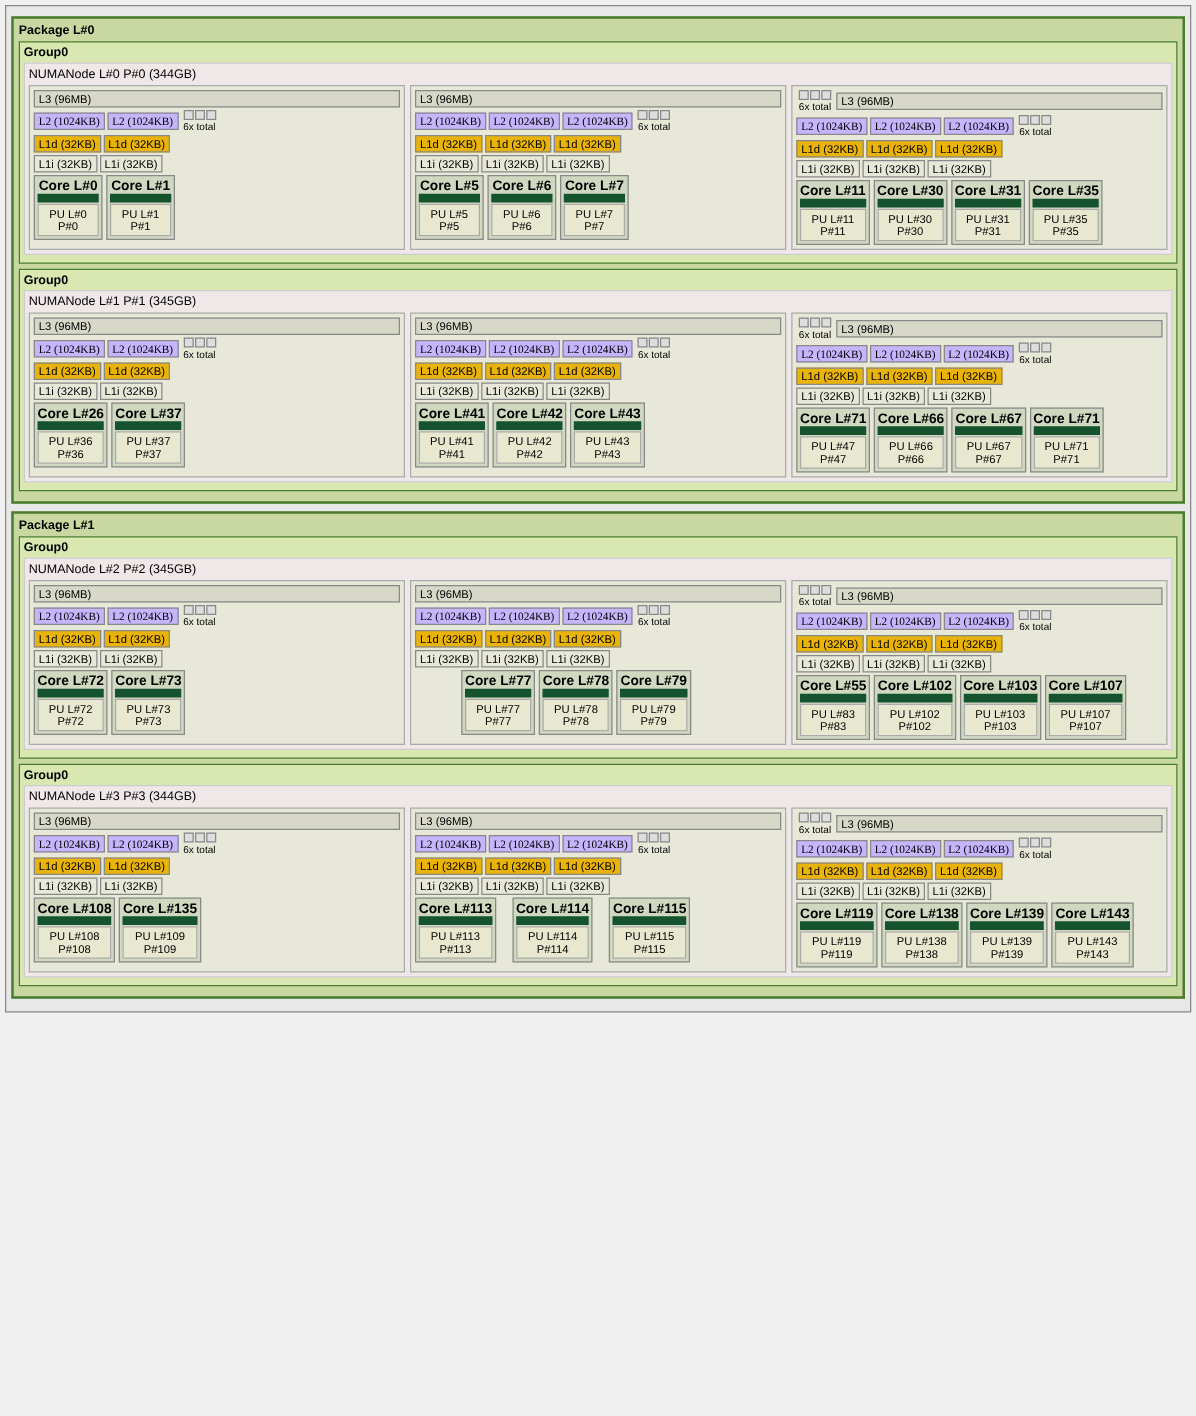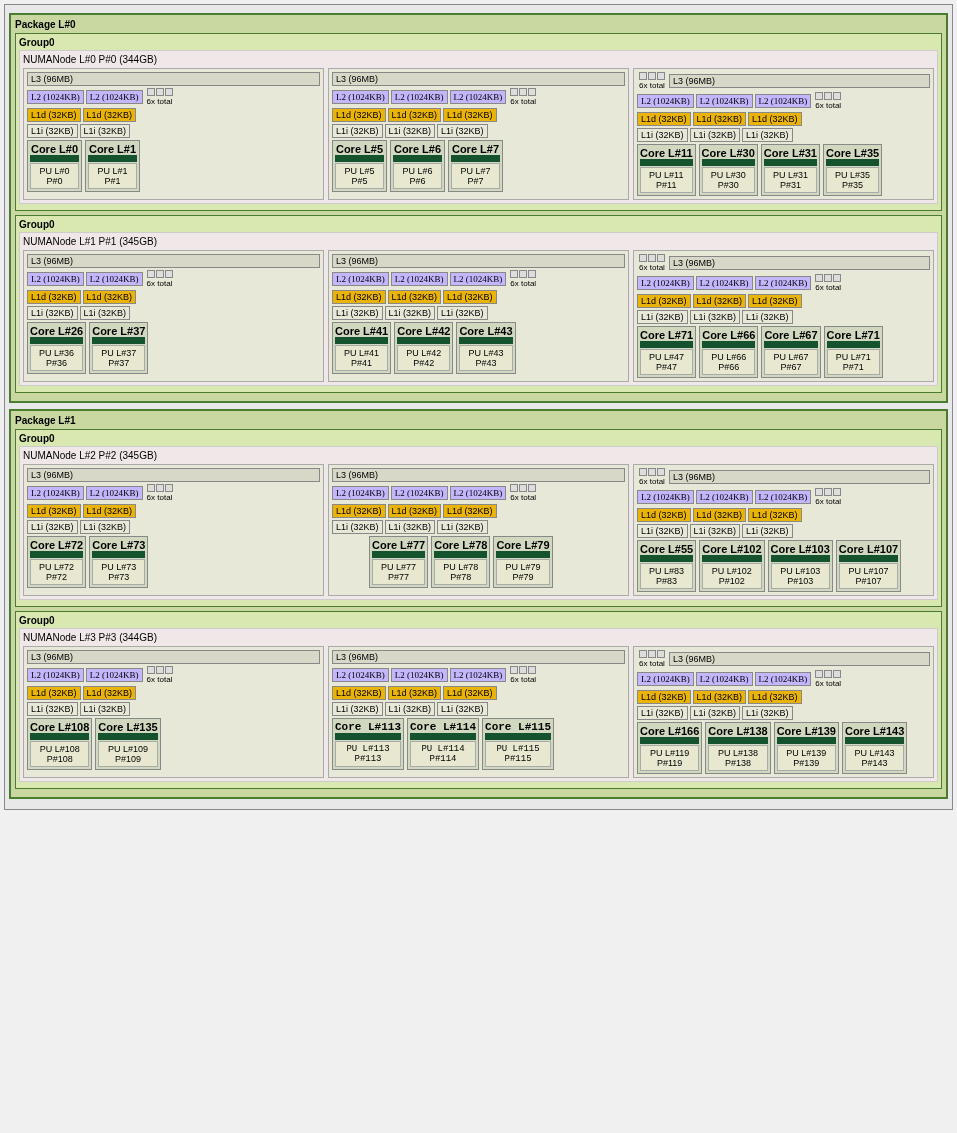--- a/index.html
+++ b/index.html
@@ -611,21 +611,21 @@
                 <div style="display: flex; flex-flow: row; align-items: center; gap: 2px;">
                   <div class="cache-block l1d">L1d (32KB)</div>
                   <div class="cache-block l1d">L1d (32KB)</div>
                   <div class="cache-block l1d">L1d (32KB)</div>
                 </div>
                 <div style="display: flex; flex-flow: row; align-items: center; gap: 2px;">
                   <div class="cache-block l1i">L1i (32KB)</div>
                   <div class="cache-block l1i">L1i (32KB)</div>
                   <div class="cache-block l1i">L1i (32KB)</div>
                 </div>
-                <div style="display: flex; flex-flow: row; gap: 3px; font-family: Liberation Mono, monospace;">
+                <div style="display: flex; flex-flow: row; gap: 13px;">
                   <div class="core-box">
                     <div class="core-title">Core L#113</div>
                     <div class="pu-box" style="white-space: pre;">PU L#113
 P#113</div>
                   </div>
                   <div class="core-box">
                     <div class="core-title">Core L#114</div>
                     <div class="pu-box" style="white-space: pre;">PU L#114
 P#114</div>
                   </div>
@@ -666,21 +666,21 @@
                   <div class="cache-block l1d">L1d (32KB)</div>
                   <div class="cache-block l1d">L1d (32KB)</div>
                 </div>
                 <div style="display: flex; flex-flow: row; align-items: center; gap: 2px;">
                   <div class="cache-block l1i">L1i (32KB)</div>
                   <div class="cache-block l1i">L1i (32KB)</div>
                   <div class="cache-block l1i">L1i (32KB)</div>
                 </div>
                 <div style="display: flex; flex-flow: row; gap: 3px;">
                   <div class="core-box">
-                    <div class="core-title">Core L#166</div>
+                    <div class="core-title">Core L#119</div>
                     <div class="pu-box" style="white-space: pre;">PU L#119
 P#119</div>
                   </div>
                   <div class="core-box">
                     <div class="core-title">Core L#138</div>
                     <div class="pu-box" style="white-space: pre;">PU L#138
 P#138</div>
                   </div>
                   <div class="core-box">
                     <div class="core-title">Core L#139</div>

